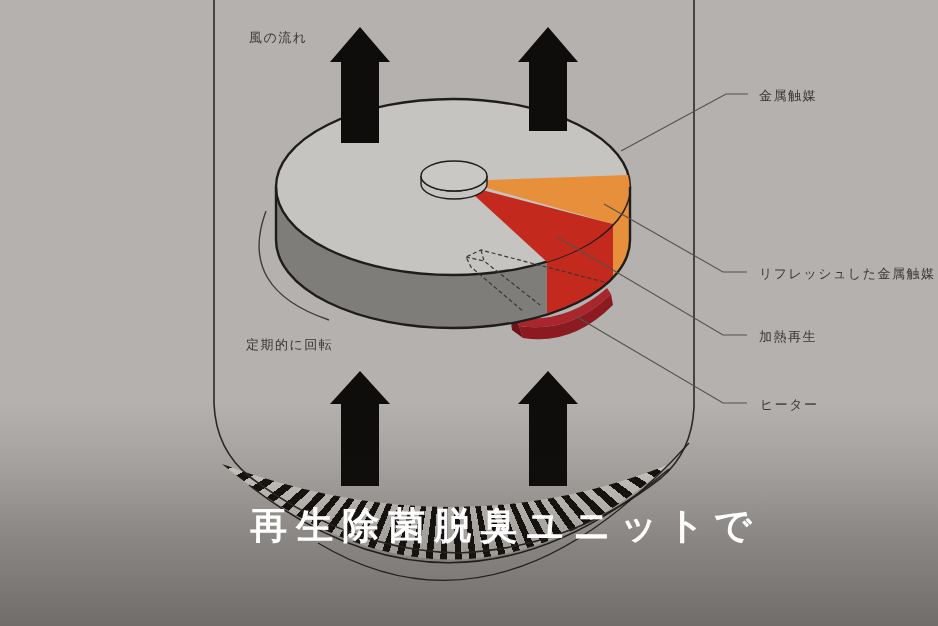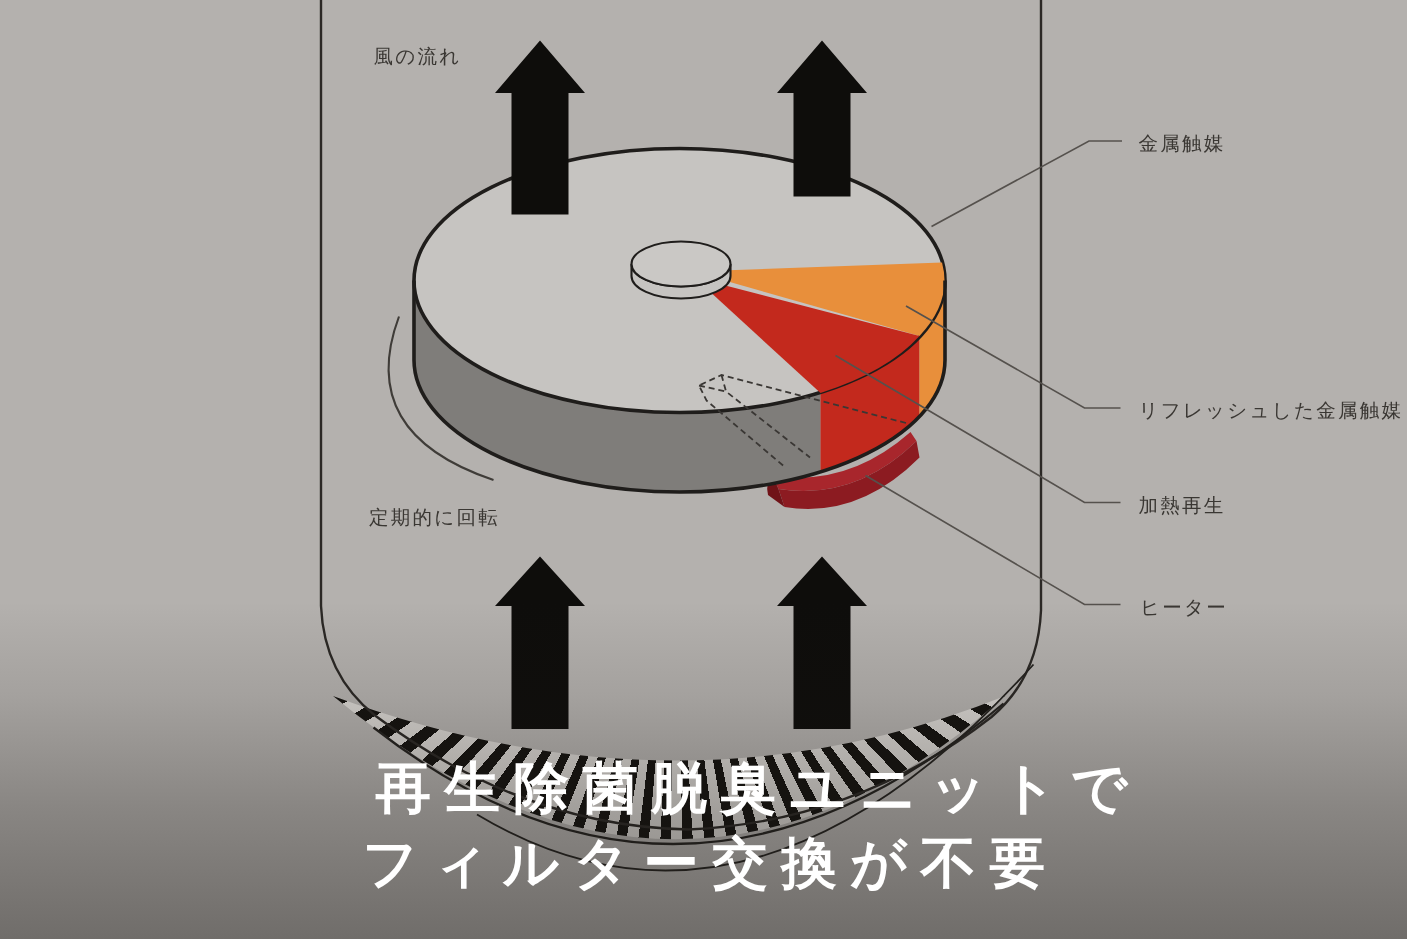--- a/index.html
+++ b/index.html
@@ -98,15 +98,14 @@
   <div class="diagram-label" style="left:249px;top:29px">風の流れ</div>
   <div class="diagram-label" style="left:246px;top:336px">定期的に回転</div>
   <div class="diagram-label" style="left:759px;top:87px">金属触媒</div>
   <div class="diagram-label" style="left:759px;top:265px">リフレッシュした金属触媒</div>
   <div class="diagram-label" style="left:759px;top:328px">加熱再生</div>
   <div class="diagram-label" style="left:760px;top:396px">ヒーター</div>
 
   <div class="shade"></div>
 
   <div class="caption-line caption-1">再生除菌脱臭ユニットで</div>
-  <div class="caption-line caption-2">フィルター交換が不要</div>
 
 </div>
 
 </body></html>

